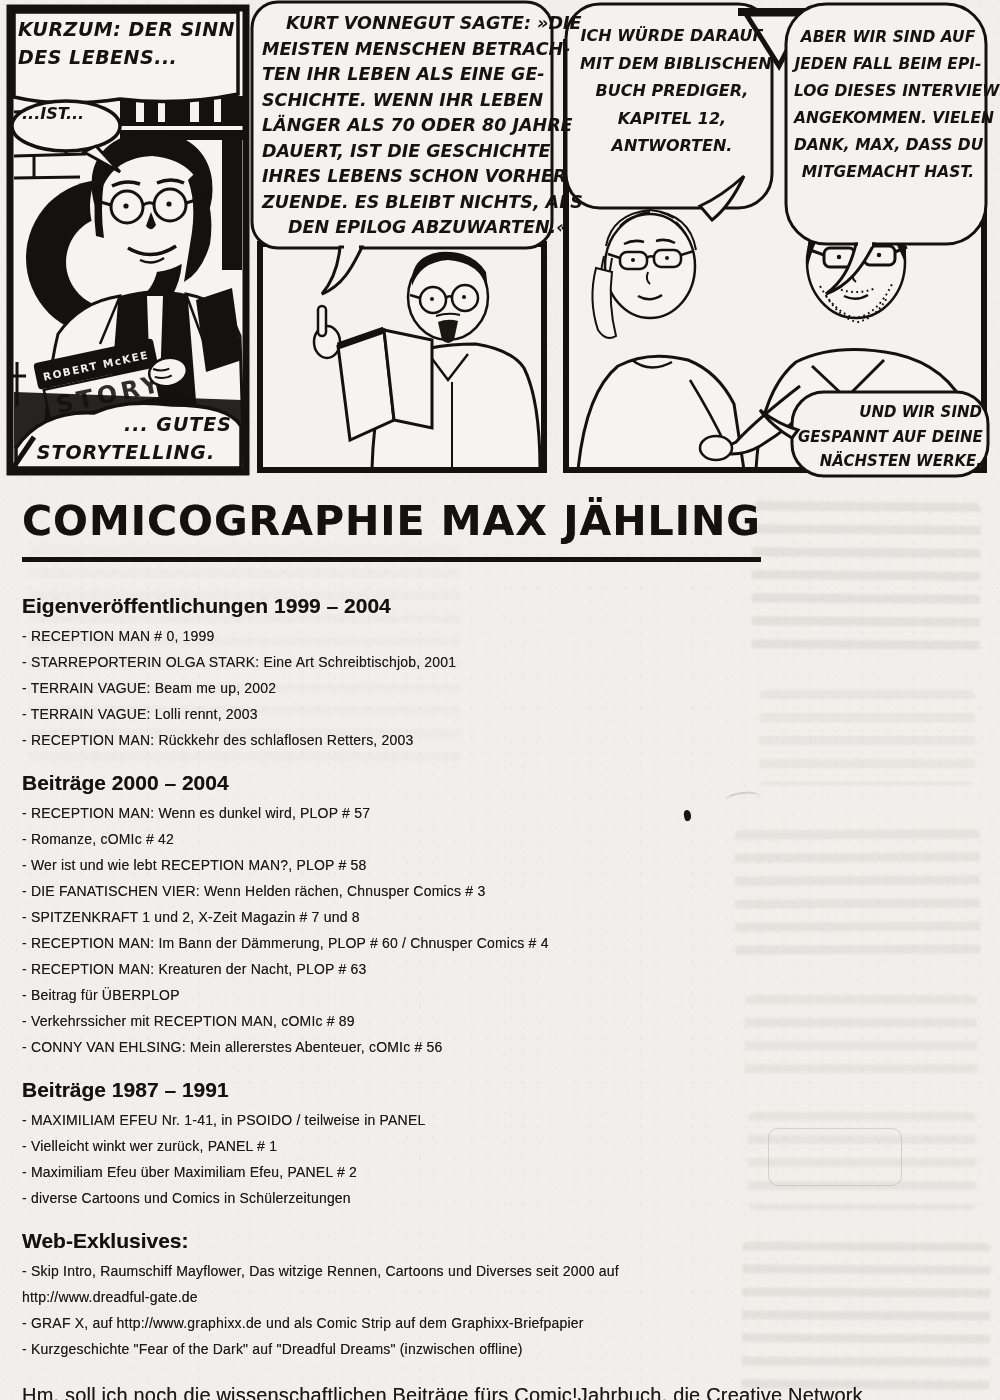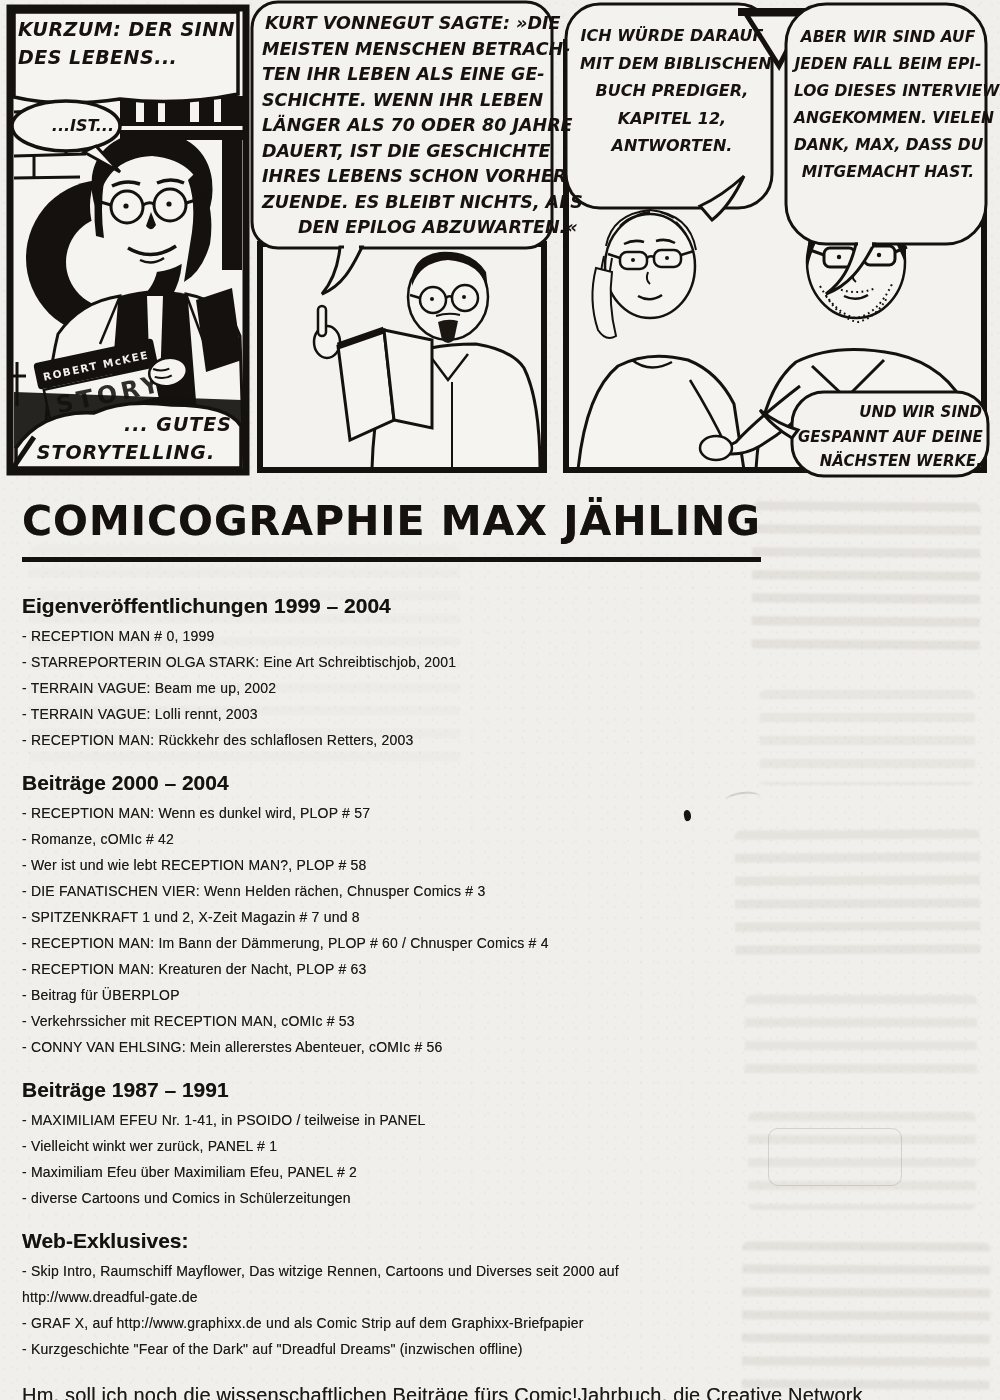--- a/index.html
+++ b/index.html
@@ -10,26 +10,26 @@
       radial-gradient(circle at 31% 43%, rgba(60,50,40,.028) 0 1px, transparent 1.6px),
       radial-gradient(circle at 72% 18%, rgba(60,50,40,.024) 0 1px, transparent 1.6px);
     background-size:13px 11px, 17px 15px;
     font-family:"Liberation Sans", sans-serif;color:#1b1916;
   }
   
   .letter{position:absolute;font-family:"DejaVu Sans", sans-serif;font-weight:700;font-style:italic;
           color:#17120e;z-index:5;}
   .bline{white-space:nowrap;}
   .p1top{left:18px;top:15px;width:214px;font-size:19px;line-height:28px;letter-spacing:.5px;}
-  .p1ist{left:22px;top:116px;width:92px;font-size:16px;text-align:right;}
+  .p1ist{left:22px;top:104px;width:92px;font-size:16px;text-align:left;}
   .p1g1{left:86px;top:413px;width:146px;font-size:19px;text-align:right;letter-spacing:1px;}
   .p1g2{left:18px;top:441px;width:216px;font-size:19px;text-align:center;letter-spacing:1px;}
   .p2txt{left:262px;top:11px;width:290px;font-size:17.5px;line-height:25.5px;}
-  .p2txt .bline:first-child{margin-left:3px;}
-  .p2txt .bline:last-child{margin-left:36px;text-align:right;}
+  .p2txt .bline:first-child{margin-left:24px;}
+  .p2txt .bline:last-child{margin-left:26px;text-align:right;}
   .p3l{left:580px;top:22px;width:184px;font-size:16px;line-height:27.5px;text-align:center;}
   .p3r{left:794px;top:24px;width:188px;font-size:15.5px;line-height:27px;text-align:center;}
   .p3b{left:798px;top:400px;width:184px;font-size:15px;line-height:24.5px;text-align:right;}
   
   .biblio{position:absolute;left:22px;top:497px;width:960px;z-index:4;
           text-shadow:0 0 .4px rgba(20,16,12,.55);}
   .biblio h1{
     margin:0 0 14px 0;font-family:"DejaVu Sans", sans-serif;font-weight:700;
     font-size:41px;letter-spacing:1px;display:inline-block;
     border-bottom:5px solid #14110e;padding-bottom:12px;color:#14110e;
@@ -333,21 +333,21 @@
         <div class="bib-item"><span>- RECEPTION MAN: Rückkehr des schlaflosen Retters, 2003</span></div>
         <div class="bib-h">Beiträge 2000 – 2004</div>
         <div class="bib-item"><span>- RECEPTION MAN: Wenn es dunkel wird, PLOP # 57</span></div>
         <div class="bib-item"><span>- Romanze, cOMIc # 42</span></div>
         <div class="bib-item"><span>- Wer ist und wie lebt RECEPTION MAN?, PLOP # 58</span></div>
         <div class="bib-item"><span>- DIE FANATISCHEN VIER: Wenn Helden rächen, Chnusper Comics # 3</span></div>
         <div class="bib-item"><span>- SPITZENKRAFT 1 und 2, X-Zeit Magazin # 7 und 8</span></div>
         <div class="bib-item"><span>- RECEPTION MAN: Im Bann der Dämmerung, PLOP # 60 / Chnusper Comics # 4</span></div>
         <div class="bib-item"><span>- RECEPTION MAN: Kreaturen der Nacht, PLOP # 63</span></div>
         <div class="bib-item"><span>- Beitrag für ÜBERPLOP</span></div>
-        <div class="bib-item"><span>- Verkehrssicher mit RECEPTION MAN, cOMIc # 53</span></div>
+        <div class="bib-item"><span>- Verkehrssicher mit RECEPTION MAN, cOMIc # 89</span></div>
         <div class="bib-item"><span>- CONNY VAN EHLSING: Mein allererstes Abenteuer, cOMIc # 56</span></div>
         <div class="bib-h">Beiträge 1987 – 1991</div>
         <div class="bib-item"><span>- MAXIMILIAM EFEU Nr. 1-41, in PSOIDO / teilweise in PANEL</span></div>
         <div class="bib-item"><span>- Vielleicht winkt wer zurück, PANEL # 1</span></div>
         <div class="bib-item"><span>- Maximiliam Efeu über Maximiliam Efeu, PANEL # 2</span></div>
         <div class="bib-item"><span>- diverse Cartoons und Comics in Schülerzeitungen</span></div>
         <div class="bib-h">Web-Exklusives:</div>
         <div class="bib-item"><span>- Skip Intro, Raumschiff Mayflower, Das witzige Rennen, Cartoons und Diverses seit 2000 auf</span><br><span class="u">http://www.dreadful-gate.de</span></div>
         <div class="bib-item"><span>- GRAF X, auf </span><span class="u">http://www.graphixx.de</span><span> und als Comic Strip auf dem Graphixx-Briefpapier</span></div>
         <div class="bib-item"><span>- Kurzgeschichte "Fear of the Dark" auf "Dreadful Dreams" (inzwischen offline)</span></div>

